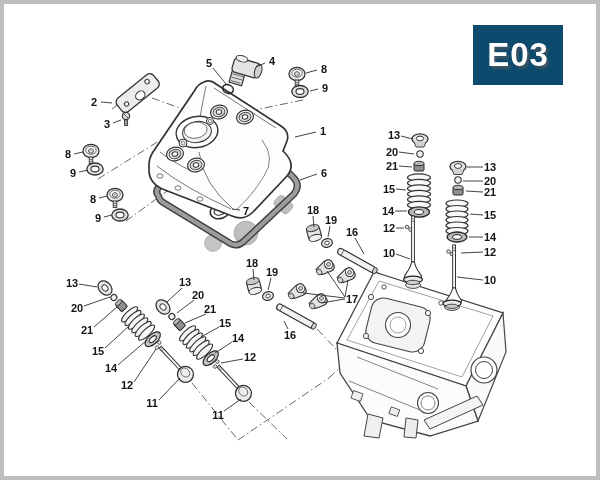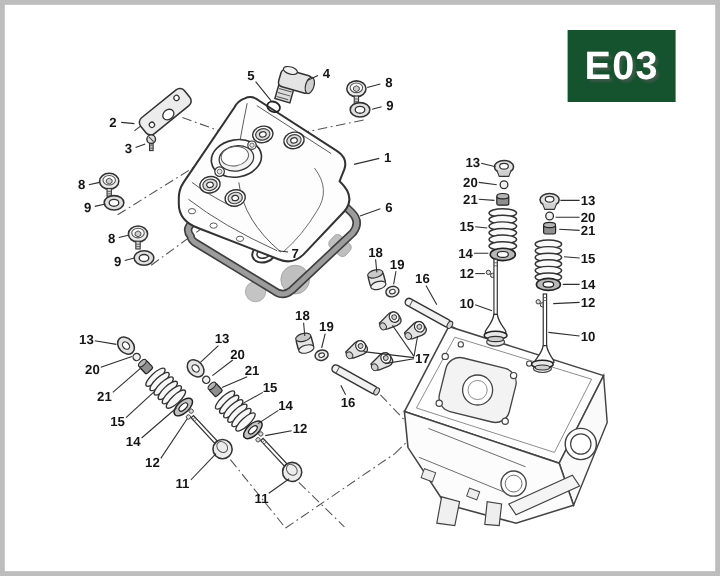--- a/index.html
+++ b/index.html
@@ -391,17 +391,17 @@
         <text x="225" y="323" dy="0.35em" text-anchor="middle" class="callout-num">15</text>
         <line x1="232" y1="342" x2="215" y2="353" class="leader"></line>
         <text x="238" y="338" dy="0.35em" text-anchor="middle" class="callout-num">14</text>
         <line x1="243" y1="359" x2="221" y2="363" class="leader"></line>
         <text x="250" y="357" dy="0.35em" text-anchor="middle" class="callout-num">12</text>
         <line x1="224" y1="411" x2="241" y2="399" class="leader"></line>
         <text x="218" y="415" dy="0.35em" text-anchor="middle" class="callout-num">11</text>
       </g>
   </svg>
 
-  <div class="badge" style="background: #14532d;">
+  <div class="badge" style="background: #0c4a6e;">
     <span style="color: rgb(255, 255, 255);">E03</span>
   </div>
 
 </div>
 
 </body></html>

